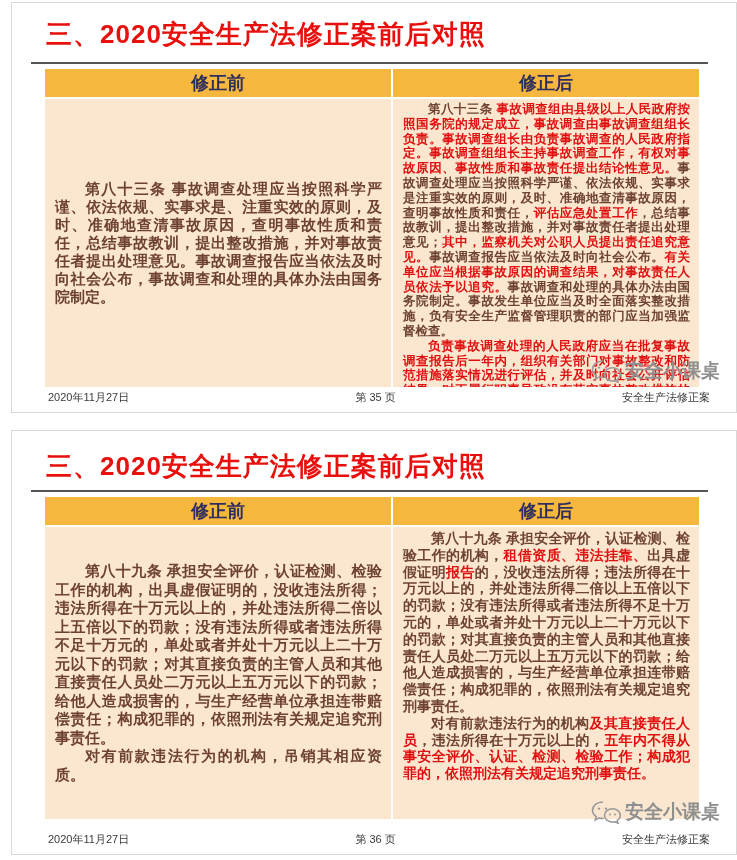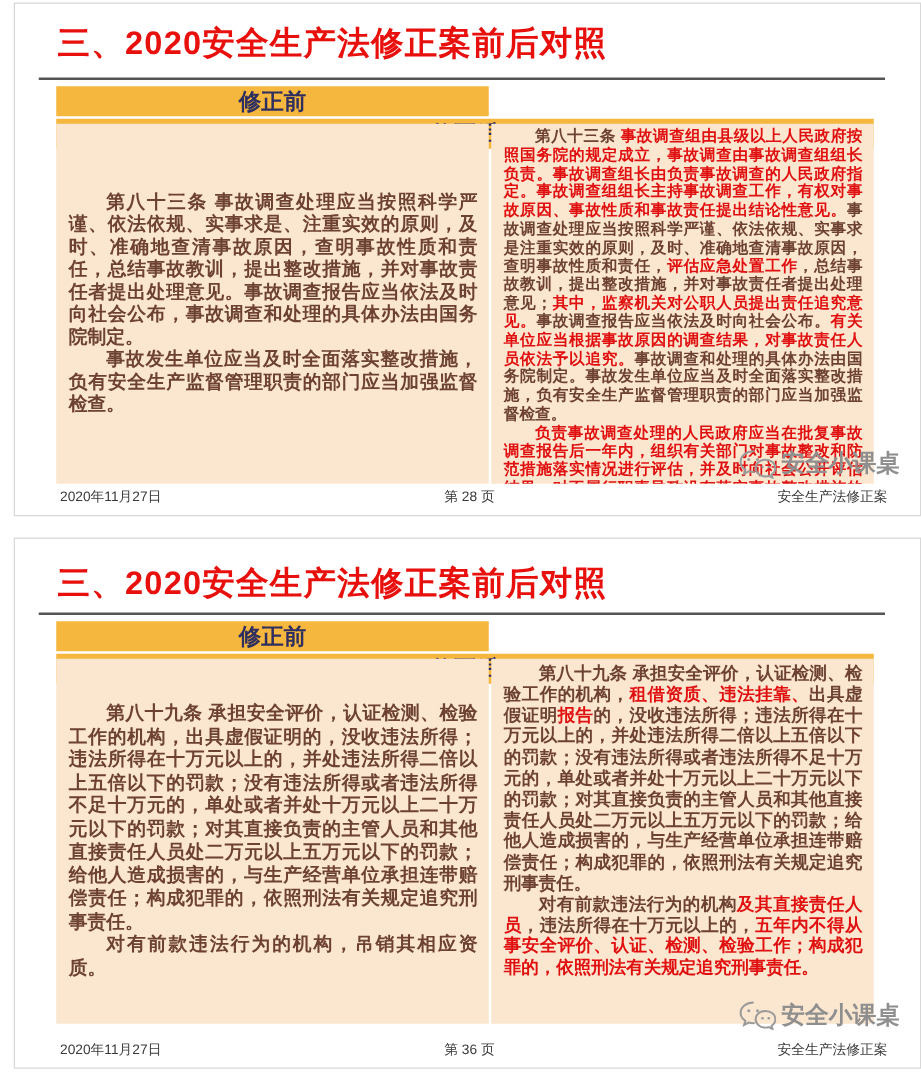--- a/index.html
+++ b/index.html
@@ -21,21 +21,21 @@
     white-space:nowrap;
   }
   #slide2 .slide-title{top:18px;}
 
   .divider{
     position:absolute;left:19px;right:28px;top:59px;
     border-top:2px solid #555555;
   }
 
   .cmp-table{position:absolute;left:33px;top:66px;width:654px;}
-  .hdr-row{display:flex;gap:2px;height:28px;flex-direction:column;}
+  .hdr-row{display:flex;gap:2px;height:28px;}
   .hdr-cell{
     background:#f6b73e;color:#2e2e5f;font-weight:bold;font-size:18px;
     display:flex;align-items:center;justify-content:center;
   }
   .hdr-before{width:346px;}
   .hdr-after{flex:1;}
 
   .body-row{display:flex;gap:2px;margin-top:2px;}
   #slide1 .body-row{height:288px;}
   #slide2 .body-row{height:292px;}
@@ -78,42 +78,41 @@
   <div class="slide-title">三、2020安全生产法修正案前后对照</div>
   <div class="divider"></div>
   <div class="cmp-table">
     <div class="hdr-row">
       <div class="hdr-cell hdr-before">修正前</div>
       <div class="hdr-cell hdr-after">修正后</div>
     </div>
     <div class="body-row">
       <div class="body-cell cell-before">
           <p><span>第八十三条  事故调查处理应当按照科学严谨、依法依规、实事求是、注重实效的原则，及时、准确地查清事故原因，查明事故性质和责任，总结事故教训，提出整改措施，并对事故责任者提出处理意见。事故调查报告应当依法及时向社会公布，事故调查和处理的具体办法由国务院制定。</span></p>
-          <p><span>事故发生单位应当及时全面落实整改措施，负有安全生产监督管理职责的部门应当加强监督检查。</span></p>
         </div>
       <div class="body-cell cell-after">
           <p><span>第八十三条  </span><span class="hl">事故调查组由县级以上人民政府按照国务院的规定成立，事故调查由事故调查组组长负责。事故调查组长由负责事故调查的人民政府指定。事故调查组组长主持事故调查工作，有权对事故原因、事故性质和事故责任提出结论性意见。</span><span>事故调查处理应当按照科学严谨、依法依规、实事求是注重实效的原则，及时、准确地查清事故原因，查明事故性质和责任，</span><span class="hl">评估应急处置工作</span><span>，总结事故教训，提出整改措施，并对事故责任者提出处理意见；</span><span class="hl">其中，监察机关对公职人员提出责任追究意见。</span><span>事故调查报告应当依法及时向社会公布。</span><span class="hl">有关单位应当根据事故原因的调查结果，对事故责任人员依法予以追究。</span><span>事故调查和处理的具体办法由国务院制定。事故发生单位应当及时全面落实整改措施，负有安全生产监督管理职责的部门应当加强监督检查。</span></p>
           <p><span class="hl">负责事故调查处理的人民政府应当在批复事故调查报告后一年内，组织有关部门对事故整改和防范措施落实情况进行评估，并及时向社会公开评估结果；对不履行职责导致没有落实事故整改措施的有关单位和人员，应当按照有关规定追究责任。</span></p>
         </div>
     </div>
   </div>
   <div class="watermark">
     <svg class="wm-icon" width="30" height="24" viewBox="0 0 30 24">
       <path d="M12 2 C6 2 1.5 5.8 1.5 10.3 c0 2.6 1.5 4.9 3.8 6.4 l-1 3.2 3.6-1.9 c1.1.3 2.3.5 3.6.5 .4 0 .8 0 1.2-.1" fill="none" stroke="#9a9a9a" stroke-width="1.6"></path>
       <circle cx="8" cy="8.6" r="1.2" fill="#9a9a9a"></circle>
         <circle cx="15" cy="8.6" r="1.2" fill="#9a9a9a"></circle>
       <path d="M21.5 8.7 c-4.4 0-8 3-8 6.7 0 3.7 3.6 6.7 8 6.7 .9 0 1.8-.1 2.6-.4 l2.9 1.5 -.8-2.6 c1.9-1.2 3.1-3.1 3.1-5.2 0-3.7-3.6-6.7-7.8-6.7z" fill="none" stroke="#9a9a9a" stroke-width="1.6"></path>
       <circle cx="19" cy="14.6" r="1" fill="#9a9a9a"></circle>
         <circle cx="24" cy="14.6" r="1" fill="#9a9a9a"></circle>
     </svg>
     <span>安全小课桌</span>
   </div>
   <div class="footer">
     <span>2020年11月27日</span>
-    <span>第 28 页</span>
+    <span>第 35 页</span>
     <span>安全生产法修正案</span>
   </div>
 </div>
 
 <div class="slide" id="slide2">
   <div class="slide-title">三、2020安全生产法修正案前后对照</div>
   <div class="divider"></div>
   <div class="cmp-table">
     <div class="hdr-row">
       <div class="hdr-cell hdr-before">修正前</div>

